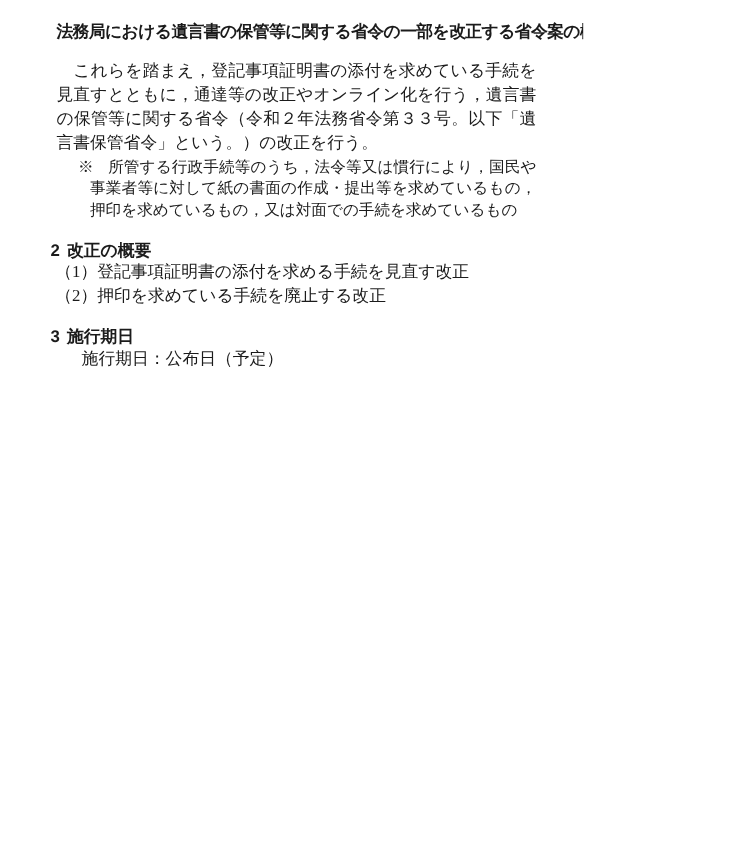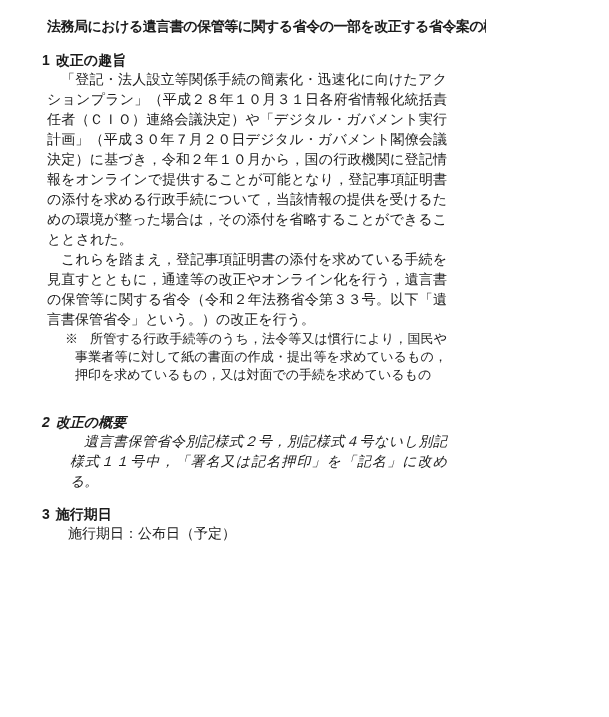--- a/index.html
+++ b/index.html
@@ -40,60 +40,61 @@
   }
   .note {
     margin: 0 0 0 28px;
     font-size: 13px;
     line-height: 18px;
     text-indent: -10px;
     text-align: justify;
     text-justify: inter-character;
   }
   .note .note-marker { margin-right: 12px; }
-  .sec2 { margin-top: 28px; font-style: italic; }
+  .sec2 { margin-top: 14px; }
   .sec3 { margin-top: 12px; }
   .sub-label-line { margin: 0 0 0 -1px; }
   .sub-body {
     margin: 0 0 0 23px;
     text-indent: 1em;
     text-align: justify;
     text-justify: inter-character;
   }
   .date-line { margin: 0 0 0 21px; }
   .spread-label { letter-spacing: 9.5px; margin-right: -9.5px; }
 </style>
 </head>
 <body>
 
 <div class="page">
 
   <div class="doc-title">法務局における遺言書の保管等に関する省令の一部を改正する省令案の概要</div>
 
   <div>
-    <div class="sec-heading">
-      <span class="sec-num">1</span><span>改正の趣旨</span>
-    </div>
-    <p class="para">「登記・法人設立等関係手続の簡素化・迅速化に向けたアクションプラン」（平成２８年１０月３１日各府省情報化統括責任者（ＣＩＯ）連絡会議決定）や「デジタル・ガバメント実行計画」（平成３０年７月２０日デジタル・ガバメント閣僚会議決定）に基づき，令和２年１０月から，国の行政機関に登記情報をオンラインで提供することが可能となり，登記事項証明書の添付を求める行政手続について，当該情報の提供を受けるための環境が整った場合は，その添付を省略することができることとされた。</p>
     <p class="para">これらを踏まえ，登記事項証明書の添付を求めている手続を見直すとともに，通達等の改正やオンライン化を行う，遺言書の保管等に関する省令（令和２年法務省令第３３号。以下「遺言書保管省令」という。）の改正を行う。</p>
     <p class="note">
       <span class="note-marker">※</span><span>所管する行政手続等のうち，法令等又は慣行により，国民や事業者等に対して紙の書面の作成・提出等を求めているもの，押印を求めているもの，又は対面での手続を求めているもの</span>
     </p>
   </div>
 
   <div class="sec2">
     <div class="sec-heading">
       <span class="sec-num">2</span><span>改正の概要</span>
     </div>
 
     <div>
+      <p class="sub-label-line">
+        <span>（1）</span><span>登記事項証明書の添付を求める手続を見直す改正</span>
+      </p>
     </div>
 
     <div>
-      <p class="sub-body">遺言書保管省令別記様式２号，別記様式４号ないし別記様式１１号中，「署名又は記名押印」を「記名」に改める。</p>
+      <p class="sub-label-line">
+        <span>（2）</span><span>押印を求めている手続を廃止する改正</span>
+      </p>
     </div>
   </div>
 
   <div class="sec3">
     <div class="sec-heading">
       <span class="sec-num">3</span><span>施行期日</span>
     </div>
     <p class="date-line">
       <span>施行期日</span><span>：</span><span>公布日（予定）</span>
     </p>

